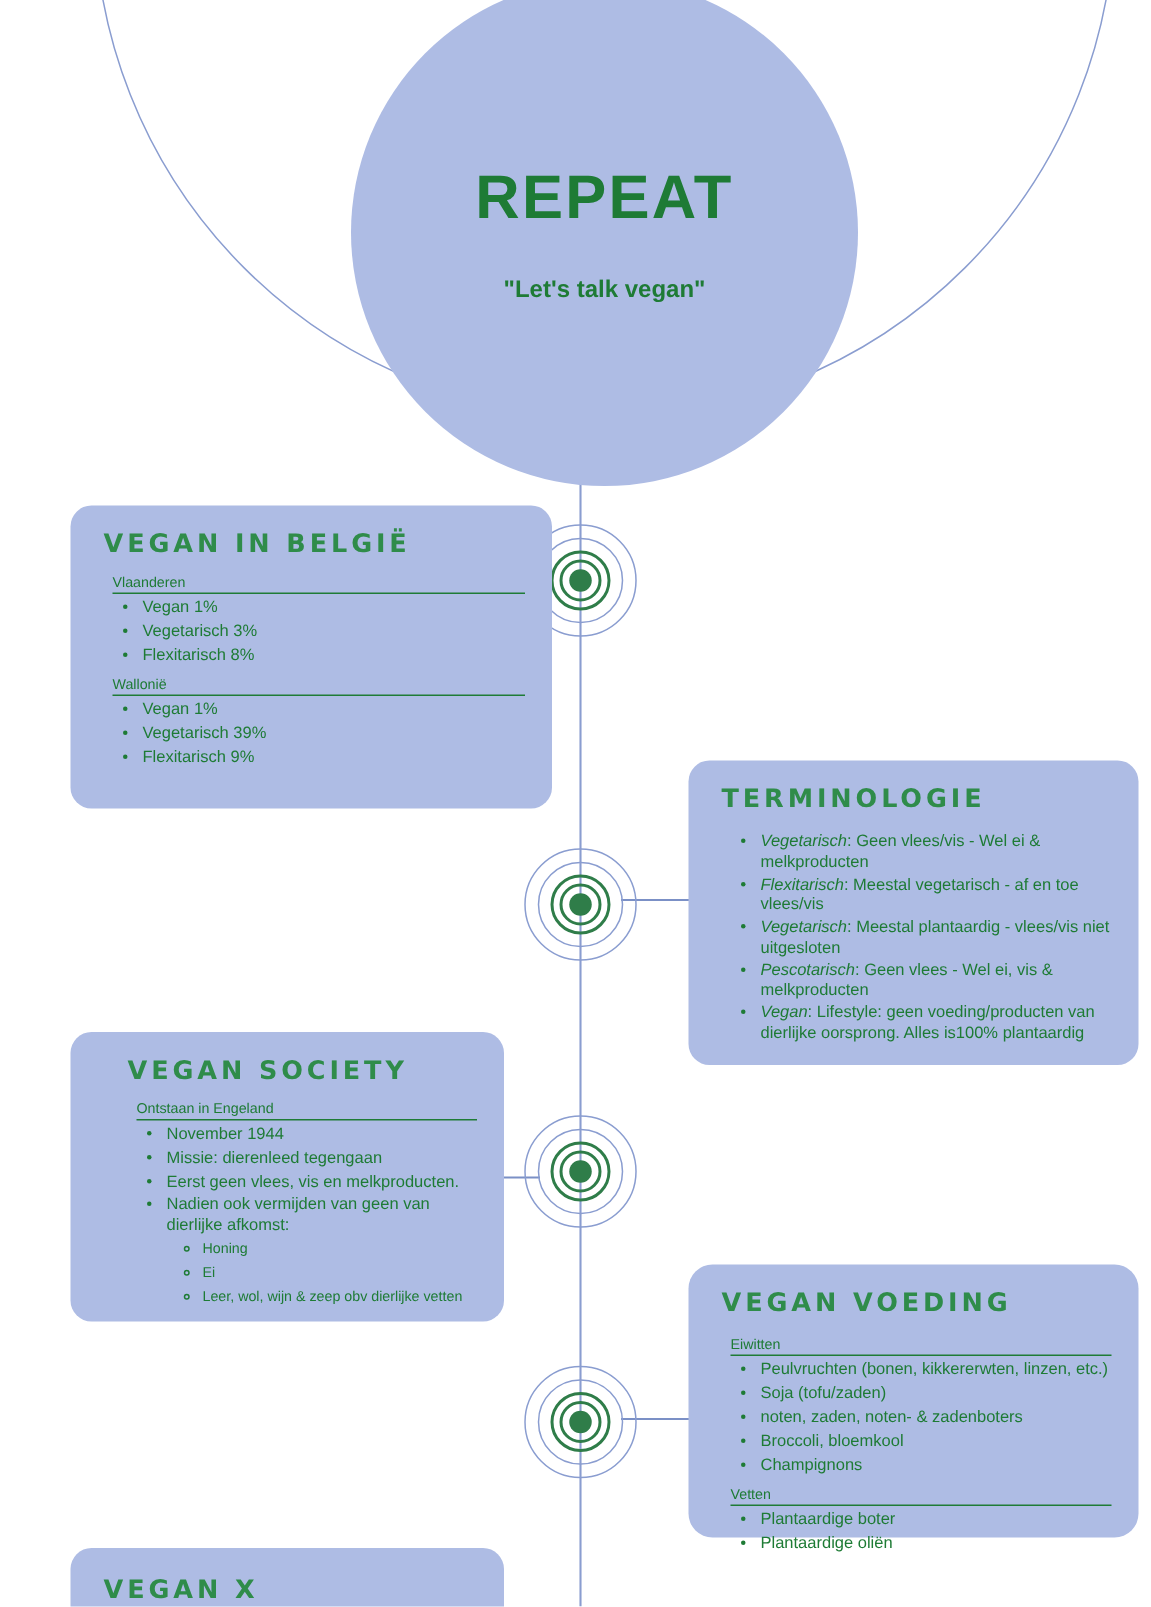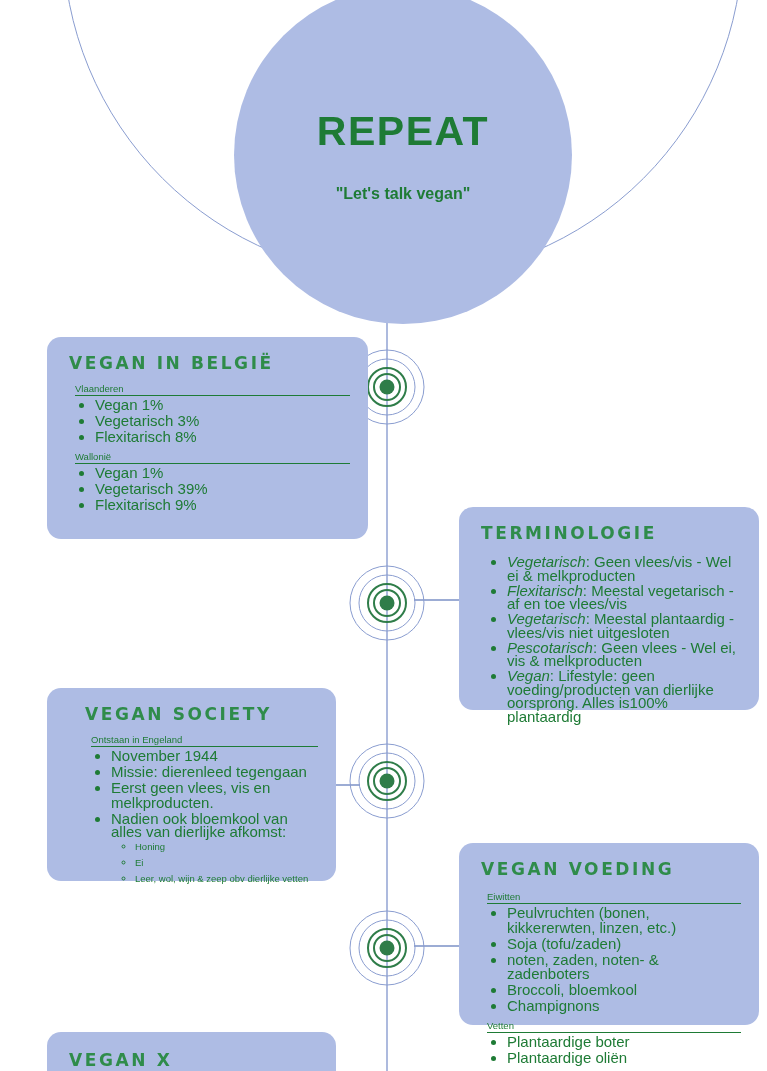--- a/index.html
+++ b/index.html
@@ -54,34 +54,34 @@
     color:#1e7b35;
     font-size:9.5px;
     margin:6px 0 1px 6px;
     padding-bottom:1px;
     border-bottom:1px solid #1e7b35;
     display:block;
   }
   ul{margin:2px 0 0 0;padding-left:26px;}
   li{
     color:#1e7b35;
-    font-size:15px;
+    font-size:11px;
     line-height:14.5px;
     margin:0 0 1.5px 0;
   }
   li.wrap{line-height:13.5px;}
   ul.sub{list-style:circle;padding-left:24px;margin-top:1px;}
   ul.sub li{font-size:9.5px;}
   .it{font-style:italic;}
 
   
   #card-belgie{left:47px;top:337px;width:321px;height:202px;}
   #card-terminologie{left:459px;top:507px;width:300px;height:203px;}
   #card-society{left:47px;top:688px;width:289px;height:193px;padding-left:38px;}
-  #card-voeding{left:459px;top:843px;width:300px;height:182px;}
+  #card-voeding{left:459px;top:843px;width:300px;height:182px;border-radius:16px;}
   #card-gezondheid{left:47px;top:1032px;width:289px;height:70px;padding-top:18px;}
 
   
   .node{position:absolute;width:78px;height:78px;}
   #node-1{left:348px;top:348px;}
   #node-2{left:348px;top:564px;}
   #node-3{left:348px;top:742px;}
   #node-4{left:348px;top:909px;}
 </style>
 </head>
@@ -169,21 +169,21 @@
     </ul>
   </div>
 
   <div class="card left" id="card-society">
     <div class="card-title">VEGAN SOCIETY</div>
     <span class="subhead">Ontstaan in Engeland</span>
     <ul>
       <li>November 1944</li>
       <li>Missie: dierenleed tegengaan</li>
       <li>Eerst geen vlees, vis en melkproducten.</li>
-      <li class="wrap">Nadien  ook bloemkool van alles van dierlijke afkomst:</li>
+      <li class="wrap">Nadien  ook vermijden van geen van dierlijke afkomst:</li>
       <ul class="sub">
         <li>Honing</li>
         <li>Ei</li>
         <li class="wrap">Leer, wol, wijn &amp; zeep obv dierlijke vetten</li>
       </ul>
     </ul>
   </div>
 
   <div class="card right" id="card-voeding">
     <div class="card-title">VEGAN VOEDING</div>

